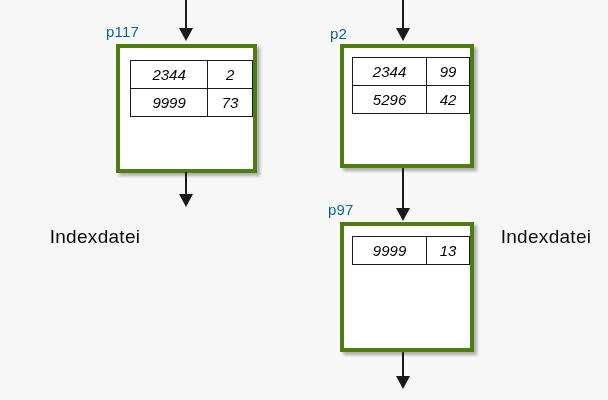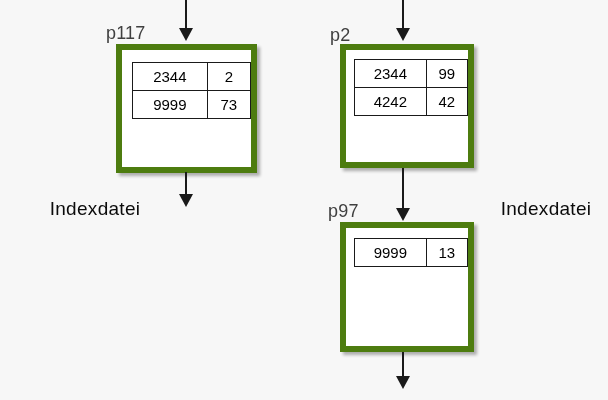--- a/index.html
+++ b/index.html
@@ -13,30 +13,31 @@
     height: 400px;
     background: #f7f7f7;
     overflow: hidden;
     font-family: "Liberation Sans", sans-serif;
   }
 
   
   .node {
     position: absolute;
     background: #ffffff;
-    border: 6px solid #4d7c0f;
+    border: 4px solid #4d7c0f;
     box-shadow: 3px 3px 3px rgba(0,0,0,0.30);
     box-sizing: border-box;
+    font-style: italic;
   }
 
   
   .node-label {
     position: absolute;
-    font-size: 18px;
-    color: #404040;
+    font-size: 15px;
+    color: #0369a1;
     letter-spacing: 0.2px;
     white-space: nowrap;
     line-height: 1;
   }
 
   
   .entry-table {
     position: absolute;
     border-collapse: collapse;
     background: #ffffff;
@@ -81,20 +82,21 @@
 
   
   .caption {
     position: absolute;
     text-align: center;
     font-size: 19px;
     color: #0b0b0b;
     line-height: 1.38;
     letter-spacing: 0.3px;
     white-space: nowrap;
+    margin-top: 28px;
   }
 </style>
 </head>
 <body>
 
 <div id="canvas">
 
   <div class="arrow" style="left:186px; top:0px;">
     <div class="shaft" style="height:30px;"></div>
     <div class="head" style="top:28px;"></div>
@@ -134,21 +136,21 @@
   <div class="node-label" style="left:330px; top:26px;">p2</div>
 
   <div class="node" style="left:340px; top:44px; width:134px; height:124px;">
     <table class="entry-table" style="left:8px; top:9px;">
       <tbody>
         <tr>
           <td class="key">2344</td>
           <td class="ptr">99</td>
         </tr>
         <tr>
-          <td class="key">4242</td>
+          <td class="key">5296</td>
           <td class="ptr">42</td>
         </tr>
       </tbody>
     </table>
   </div>
 
   <div class="arrow" style="left:403px; top:168px;">
     <div class="shaft" style="height:42px;"></div>
     <div class="head" style="top:40px;"></div>
   </div>

